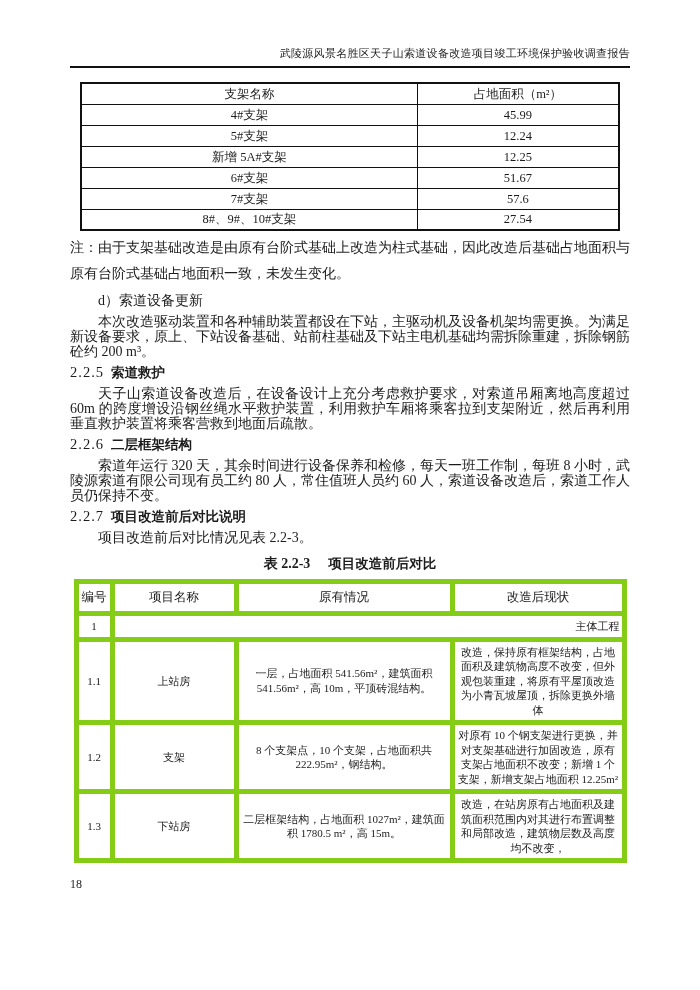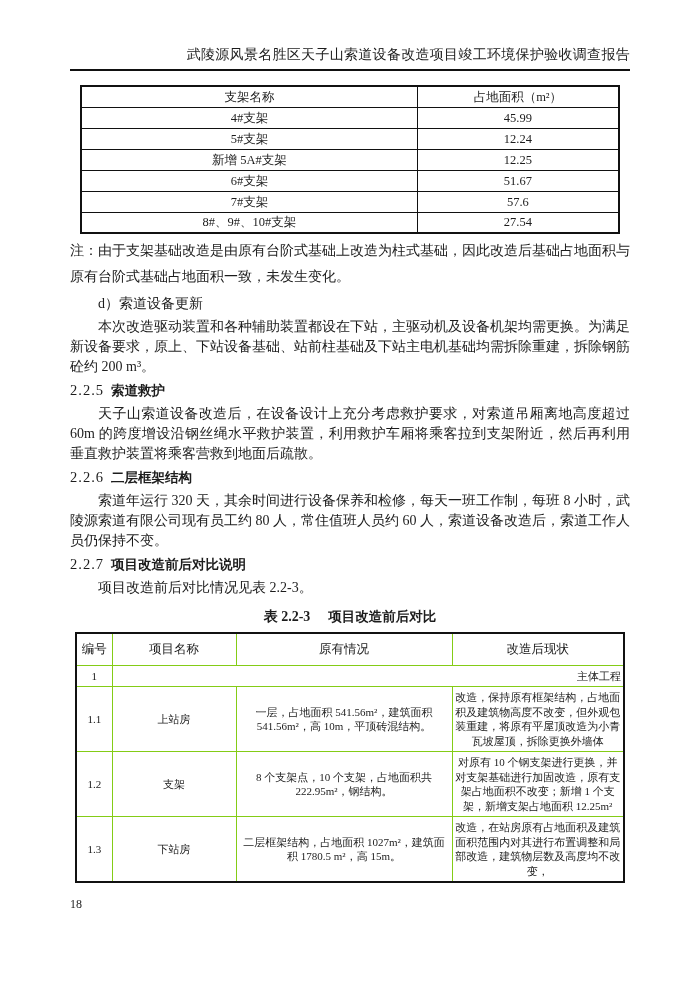--- a/index.html
+++ b/index.html
@@ -11,21 +11,21 @@
     font-family: "Liberation Serif", "DejaVu Serif", serif;
     color: #1c1c1c;
     position: relative;
   }
   .content { width: 560px; margin: 0 auto; }
 
   
   .doc-header {
     margin-top: 46px;
     text-align: right;
-    font-size: 14px;
+    font-size: 11px;
     letter-spacing: 0.3px;
     padding-bottom: 5px;
     border-bottom: 2px solid #111;
   }
 
   
   table.t1 {
     width: 540px;
     margin: 14px auto 0 auto;
     border-collapse: collapse;
@@ -52,21 +52,21 @@
   }
 
   
   .sub-item {
     font-size: 14px;
     line-height: 27px;
     text-indent: 2em;
   }
   .para {
     font-size: 14px;
-    line-height: 20px;
+    line-height: 15px;
     text-indent: 2em;
     text-align: justify;
   }
   .sec-head {
     font-size: 14.5px;
     line-height: 27px;
     white-space: nowrap;
   }
   .sec-head .num {
     font-weight: normal;
@@ -91,21 +91,21 @@
 
   
   table.t2 {
     width: 548px;
     margin: 0 auto;
     border-collapse: collapse;
     border: 2px solid #111;
     table-layout: fixed;
   }
   table.t2 td {
-    border: 1px solid #84cc16;
+    border: 5px solid #84cc16;
     font-size: 11px;
     line-height: 14.5px;
     padding: 3px 2px;
     text-align: center;
     vertical-align: middle;
   }
   table.t2 tr.hdr td {
     font-size: 12.5px;
     height: 32px;
   }

